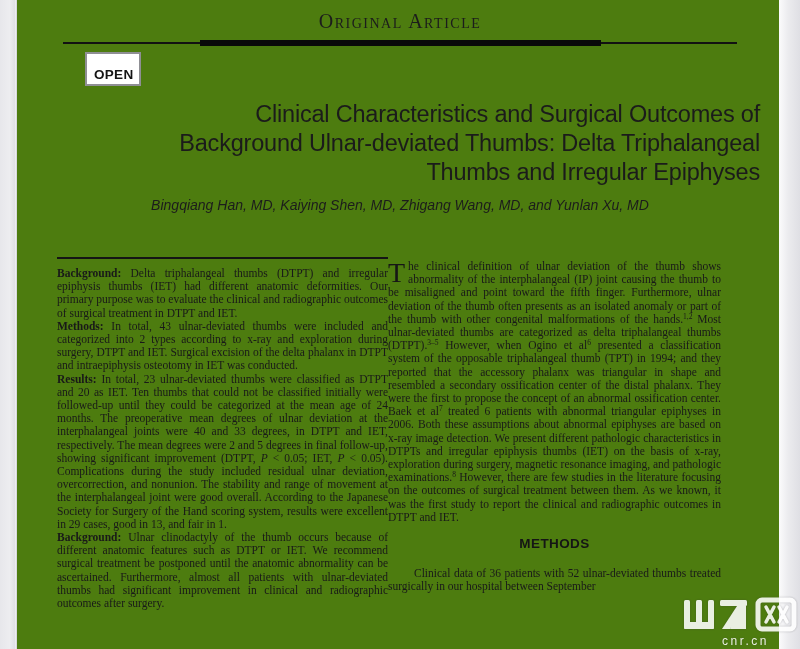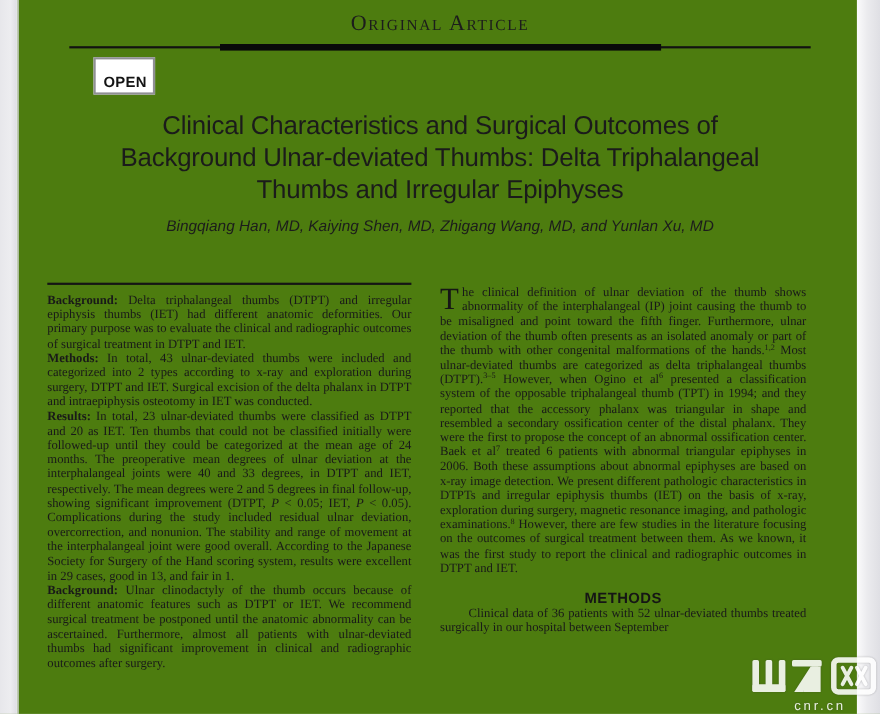--- a/index.html
+++ b/index.html
@@ -19,43 +19,43 @@
               font-size:20px; letter-spacing:1.5px; color:#1c1c1c; }
 
   .rule-thin  { position:absolute; left:63px; top:42px; width:674px; height:2px; background:#121212; }
   .rule-thick { position:absolute; left:200px; top:40px; width:401px; height:6px; background:#0a0a0a; }
 
   .open-badge { position:absolute; left:63px; top:52px; background:#fff;
                 border:2px solid #8f8f94; padding:13px 6px 2px 7px;
                 font-family:"Liberation Sans", sans-serif; font-weight:700;
                 font-size:13.5px; letter-spacing:0.3px; color:#141414;margin-left:22px; }
 
-  .titleblock { position:absolute; top:100px; left:40px; width:720px; text-align:center;
+  .titleblock { position:absolute; top:100px; left:40px; width:720px; text-align:right;
                 font-family:"Liberation Sans", sans-serif; font-weight:400;
                 font-size:23.5px; line-height:29px; letter-spacing:-0.2px; color:#1b1b1b; }
 
   .authors { position:absolute; top:197px; left:0; width:100%; text-align:center;
              font-family:Liberation Sans, sans-serif; font-style:italic;
              font-size:14px; color:#1c1c1c; }
 
-  .columns { position:absolute; top:257px; left:43px; width:690px; display:flex; gap:26px;
+  .columns { position:absolute; top:257px; left:57px; width:690px; display:flex; 
              font-size:11.5px; line-height:13.2px; text-align:justify; color:#191919; }
   .col-left  { width:331px; border-top:2px solid #151515; padding-top:8px; }
   .col-right { width:333px; padding-top:3px; }
 
   .abstract p { margin:0; }
   .sec-label { font-weight:700; }
 
   .dropcap { float:left; font-size:28px; line-height:23px; padding:1px 3px 0 0; color:#161616; }
 
   sup { font-size:7.5px; line-height:0; vertical-align:4px; }
 
   .methods-heading { font-family:"Liberation Sans", sans-serif; font-weight:700;
                      font-size:13.5px; letter-spacing:0.4px; text-align:center;
-                     margin:13px 0 2px; color:#151515; }
+                     margin:13px 0 17px; color:#151515; }
   .methods-para { text-indent:26px; margin:0; }
 
   .watermark { position:absolute; left:678px; top:596px; width:122px; height:53px;
                z-index:5; pointer-events:none; opacity:0.88;
                filter:drop-shadow(0 0 1px rgba(50,50,55,0.35)); }
   .wm-site { position:absolute; left:44px; top:38px; font-family:"Liberation Sans", sans-serif;
              font-weight:400; font-size:12px; letter-spacing:2.5px; color:#ffffff; }
 </style>
 </head>
 <body>

